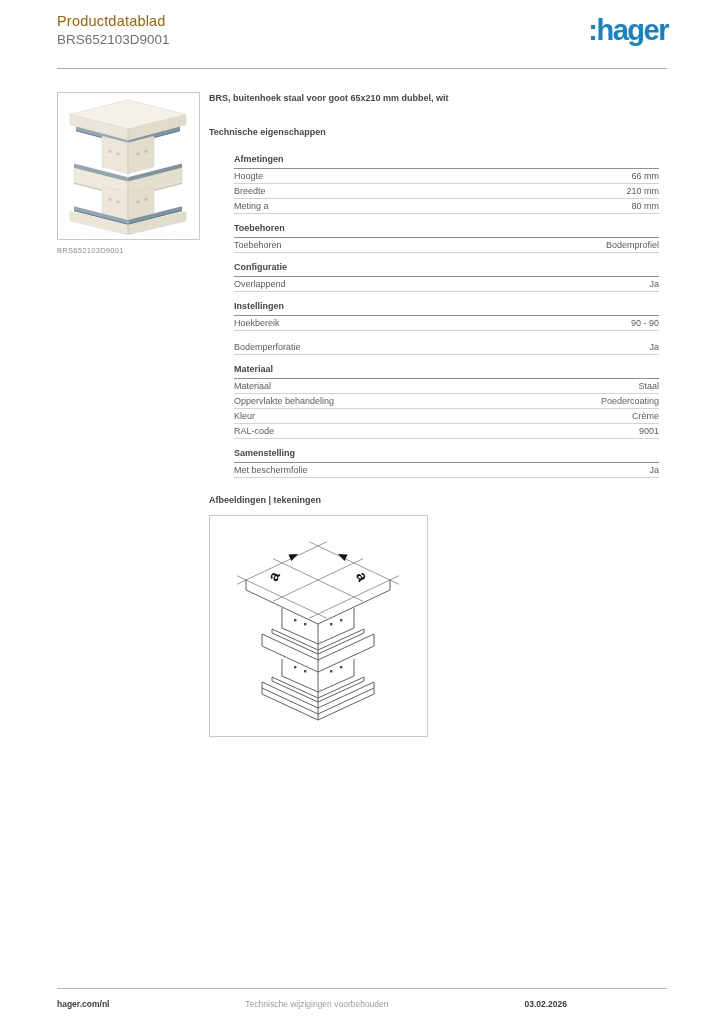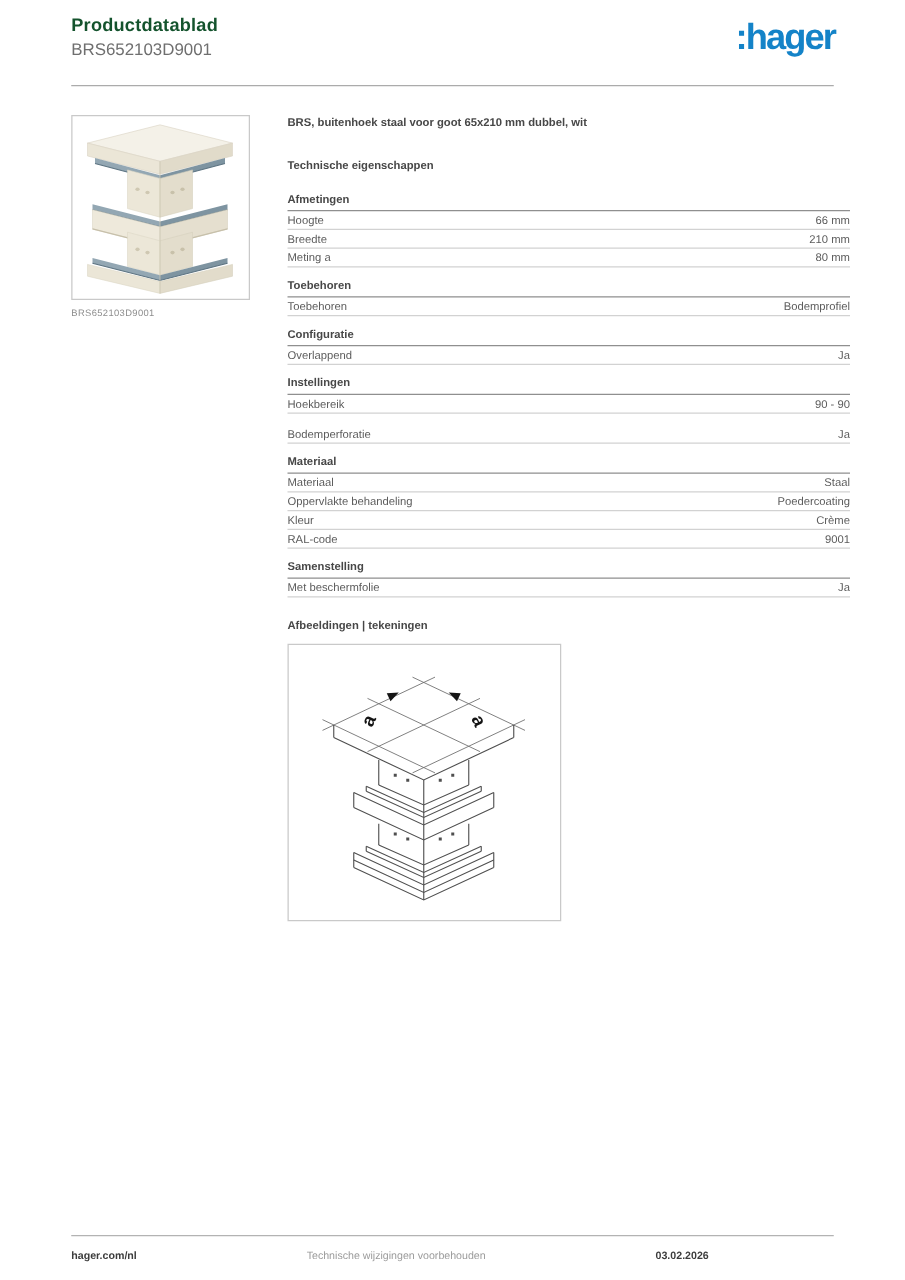--- a/index.html
+++ b/index.html
@@ -1,32 +1,32 @@
 <!DOCTYPE html>
 <html><head>
 <meta charset="utf-8">
 <style>
   html,body{margin:0;padding:0;background:#ffffff;}
   #page{
     position:relative;width:724px;height:1024px;background:#ffffff;overflow:hidden;
     font-family:"Liberation Sans",sans-serif;color:#4a4a4a;
   }
   
-  .hdr-title{position:absolute;left:57px;top:13px;font-size:14.5px;font-weight:bold;color:#14532d;letter-spacing:.2px;}
+  .hdr-title{position:absolute;left:57px;top:13px;font-size:14.5px;font-weight:normal;color:#a16207;letter-spacing:.2px;}
   .hdr-code{position:absolute;left:57px;top:32px;font-size:13.5px;color:#6f6f6f;}
   .logo{position:absolute;right:56px;top:14px;font-size:29px;font-weight:bold;letter-spacing:-1.5px;}
   .hdr-rule{position:absolute;left:57px;top:68px;width:610px;height:1px;background:#ababab;}
   
   .thumb{position:absolute;left:57px;top:92px;width:141px;height:146px;border:1px solid #c9c9c9;background:#fff;}
   .thumb-caption{position:absolute;left:57px;top:246px;font-size:7.5px;color:#8d8d8d;letter-spacing:.3px;}
   
-  .rcol{position:absolute;left:230px;top:92px;width:450px;}
+  .rcol{position:absolute;left:209px;top:92px;width:450px;}
   .p-title{font-size:9px;font-weight:bold;color:#474747;line-height:12px;margin:0 0 22px 0;}
   .t-title{font-size:9px;font-weight:bold;color:#474747;line-height:12px;margin:0 0 16px 0;}
-  .spec-section{margin-bottom:9px;}
+  .spec-section{margin-bottom:9px;margin-left:25px;}
   .spec-header{font-size:9px;font-weight:bold;color:#474747;line-height:11px;padding-bottom:3px;border-bottom:1px solid #8f8f8f;}
   .spec-row{display:flex;justify-content:space-between;font-size:9px;color:#5c5c5c;line-height:11px;padding:2px 0 1px 0;border-bottom:1px solid #d2d2d2;gap:10px;}
   .spec-label{text-align:left;}
   .spec-value{text-align:left;}
   .img-title{font-size:9px;font-weight:bold;color:#474747;line-height:12px;margin:16px 0 9px 0;}
   .draw-box{width:217px;height:220px;border:1px solid #c9c9c9;background:#fff;}
   
   .ftr-rule{position:absolute;left:57px;top:988px;width:610px;height:1px;background:#b3b3b3;}
   .ftr{position:absolute;left:57px;top:999px;width:510px;display:flex;justify-content:space-between;align-items:baseline;font-size:8.5px;}
   .ftr-left,.ftr-right{font-weight:bold;color:#3c3c3c;}

